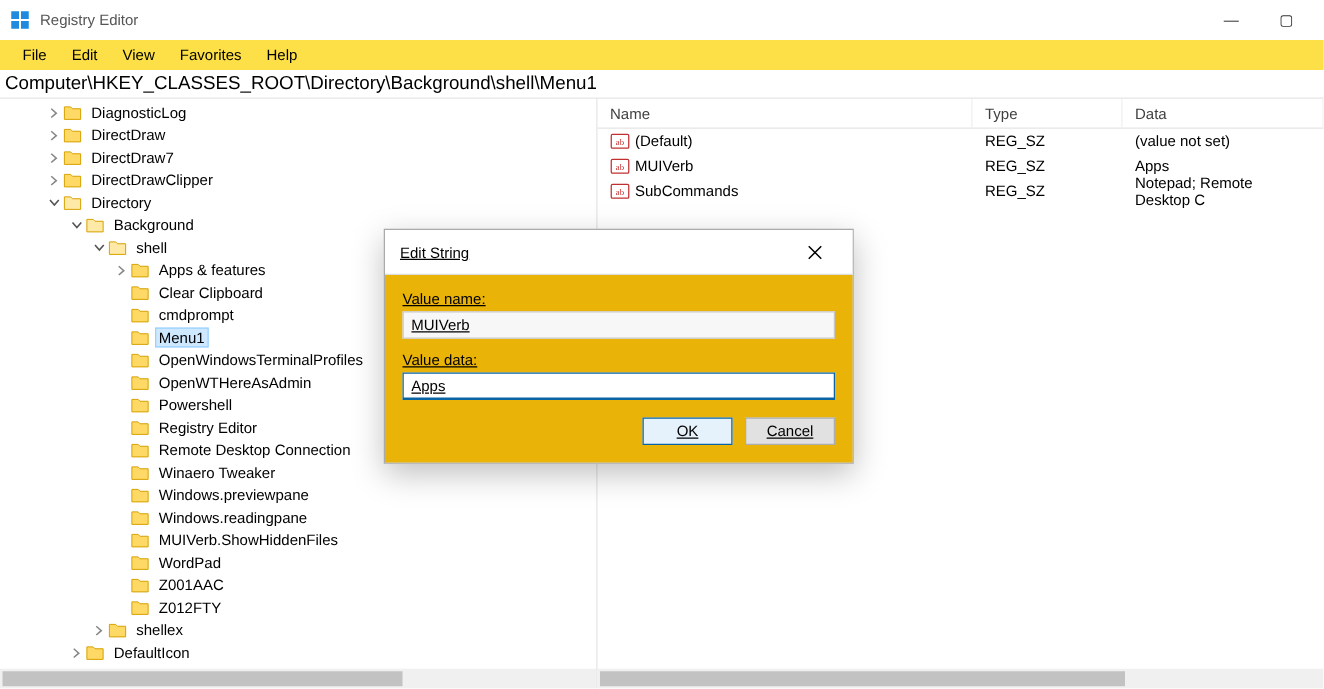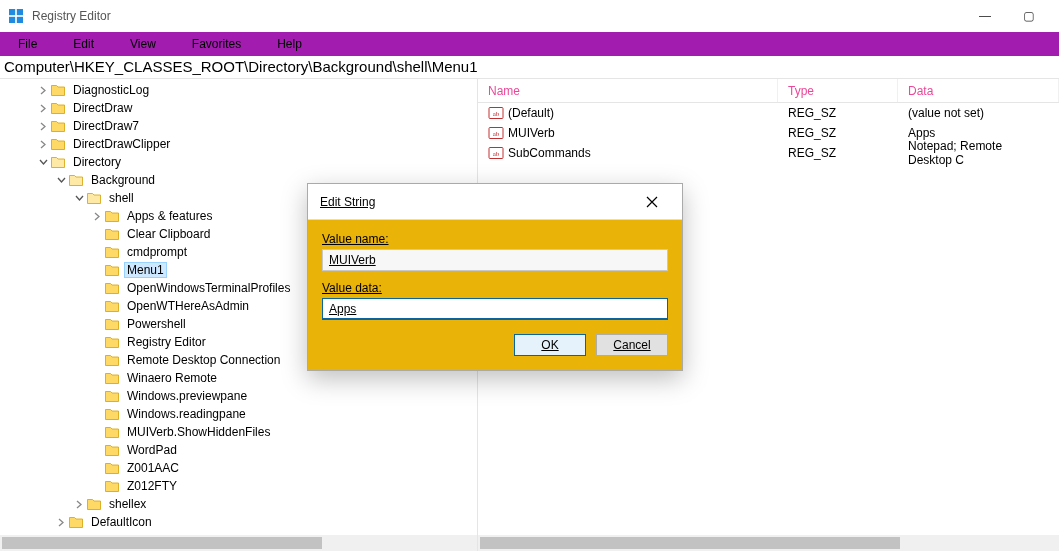--- a/index.html
+++ b/index.html
@@ -17,21 +17,21 @@
     display: inline-flex; align-items: center; justify-content: center;
   }
   .titlebar .title { color: #555; font-size: 12px; }
   .titlebar .spacer { flex: 1; }
   .titlebar .win-btn {
     width: 44px; height: 28px; display: flex; align-items: center;
     justify-content: center; color: #333;
   }
   .menubar {
     height: 24px; display: flex; align-items: center; padding: 0 8px;
-    gap: 16px; background: #a21caf;
+    gap: 0; background: #fde047;
   }
   .menubar .menu-item { padding: 3px 10px; color: #000; }
   .addressbar {
     height: 22px; padding: 2px 4px; background: #fff; color: #000;
     font-size: 15px; border-bottom: 1px solid #fff;
   }
   .main {
     display: flex; height: calc(551px - 32px - 24px - 22px);
     border-top: 1px solid #e5e5e5;
   }
@@ -56,21 +56,21 @@
   .expander.none { visibility: hidden; }
   .folder-icon {
     width: 16px; height: 16px; margin-right: 4px; flex: 0 0 auto;
     display: inline-flex; align-items: center; justify-content: center;
   }
   .label-txt { padding: 0 2px; border: 1px solid transparent; }
 
   .list-pane { flex: 1; overflow: hidden; position: relative; }
   .list-header {
     display: flex; height: 24px; align-items: center;
-    border-bottom: 1px solid #e5e5e5; color: #ec4899;
+    border-bottom: 1px solid #e5e5e5; color: #404040;
   }
   .list-header .col {
     padding: 0 10px; height: 100%; display: flex; align-items: center;
     border-right: 1px solid #f0f0f0;
   }
   .col-name { width: 300px; }
   .col-type { width: 120px; }
   .col-data { flex: 1; }
   .list-body { }
   .list-row {
@@ -407,21 +407,21 @@
           <span class="indent"></span>
           <span class="indent"></span>
           <span class="indent"></span>
           <span class="indent"></span>
           <span class="expander none"></span>
           <span class="folder-icon">
             <svg width="16" height="16" viewBox="0 0 16 16">
     <path d="M1.5 3.5 h5 l1.5 1.5 h6.5 v8.5 h-13 z" fill="#ffd966" stroke="#d6a100" stroke-width="0.8"></path>
   </svg>
           </span>
-          <span class="label-txt">Winaero Remote</span>
+          <span class="label-txt">Winaero Tweaker</span>
         </div>
         <div class="tree-row">
           <span class="indent"></span>
           <span class="indent"></span>
           <span class="indent"></span>
           <span class="indent"></span>
           <span class="indent"></span>
           <span class="expander none"></span>
           <span class="folder-icon">
             <svg width="16" height="16" viewBox="0 0 16 16">

